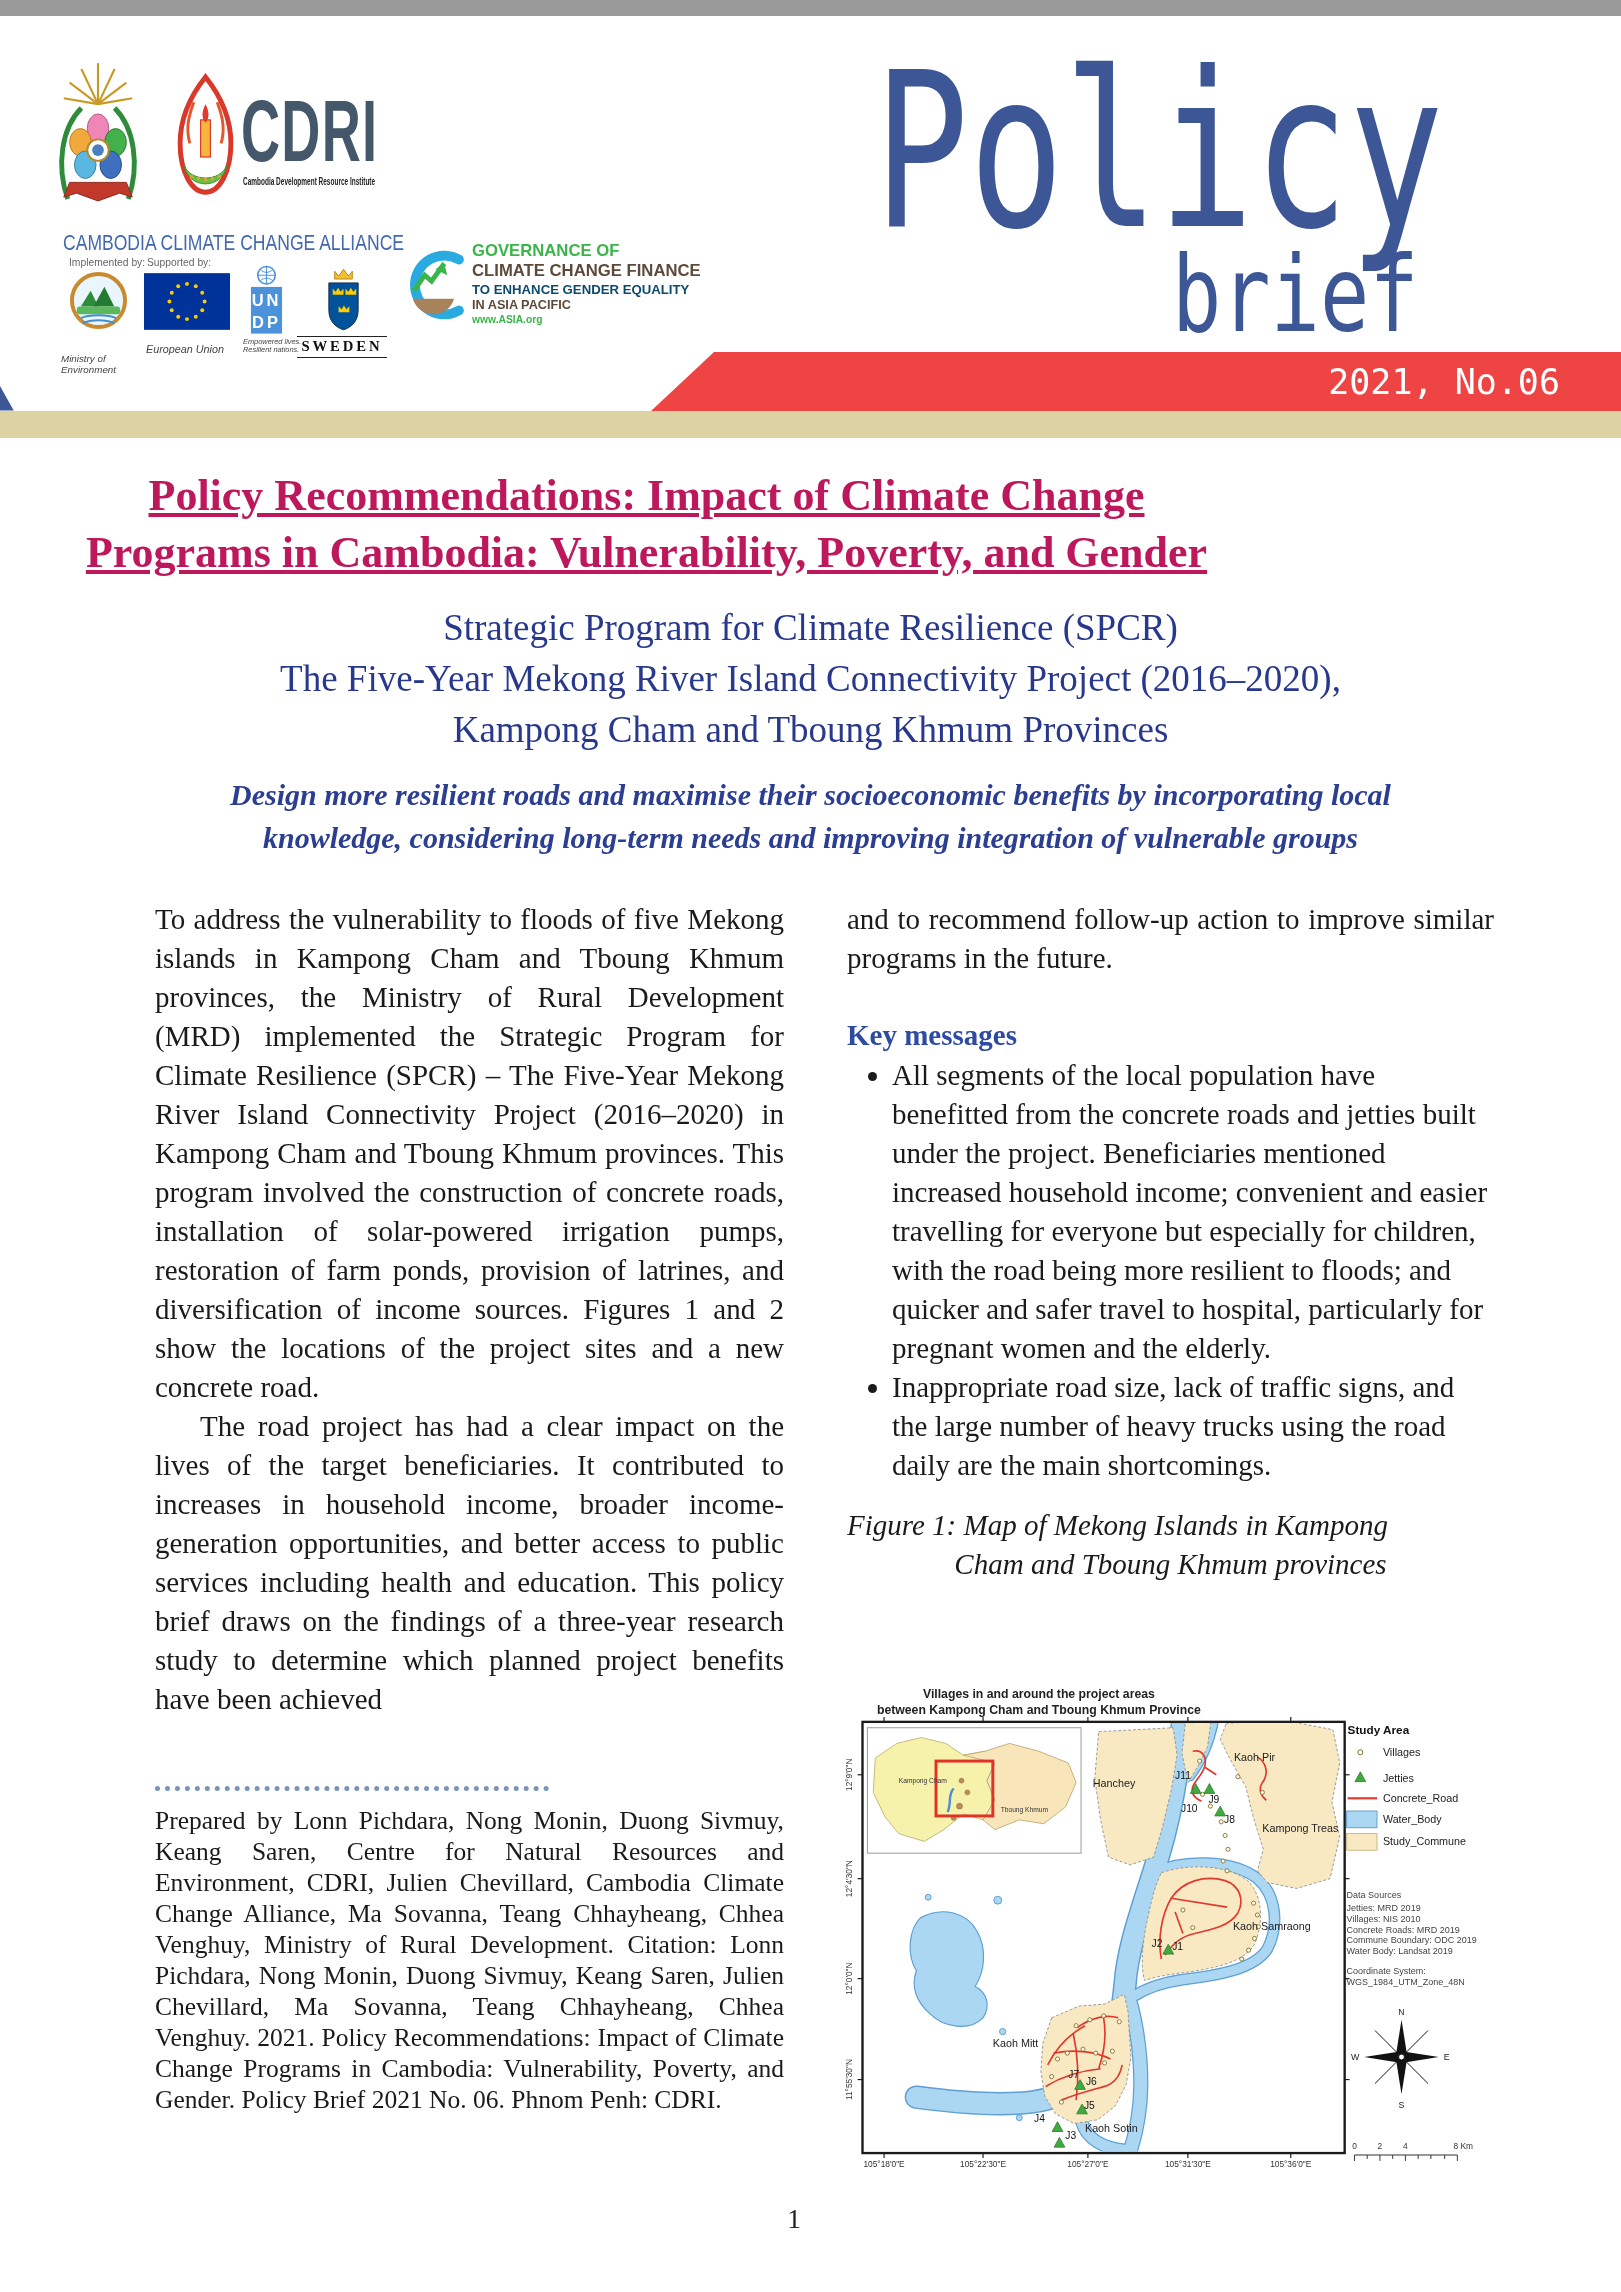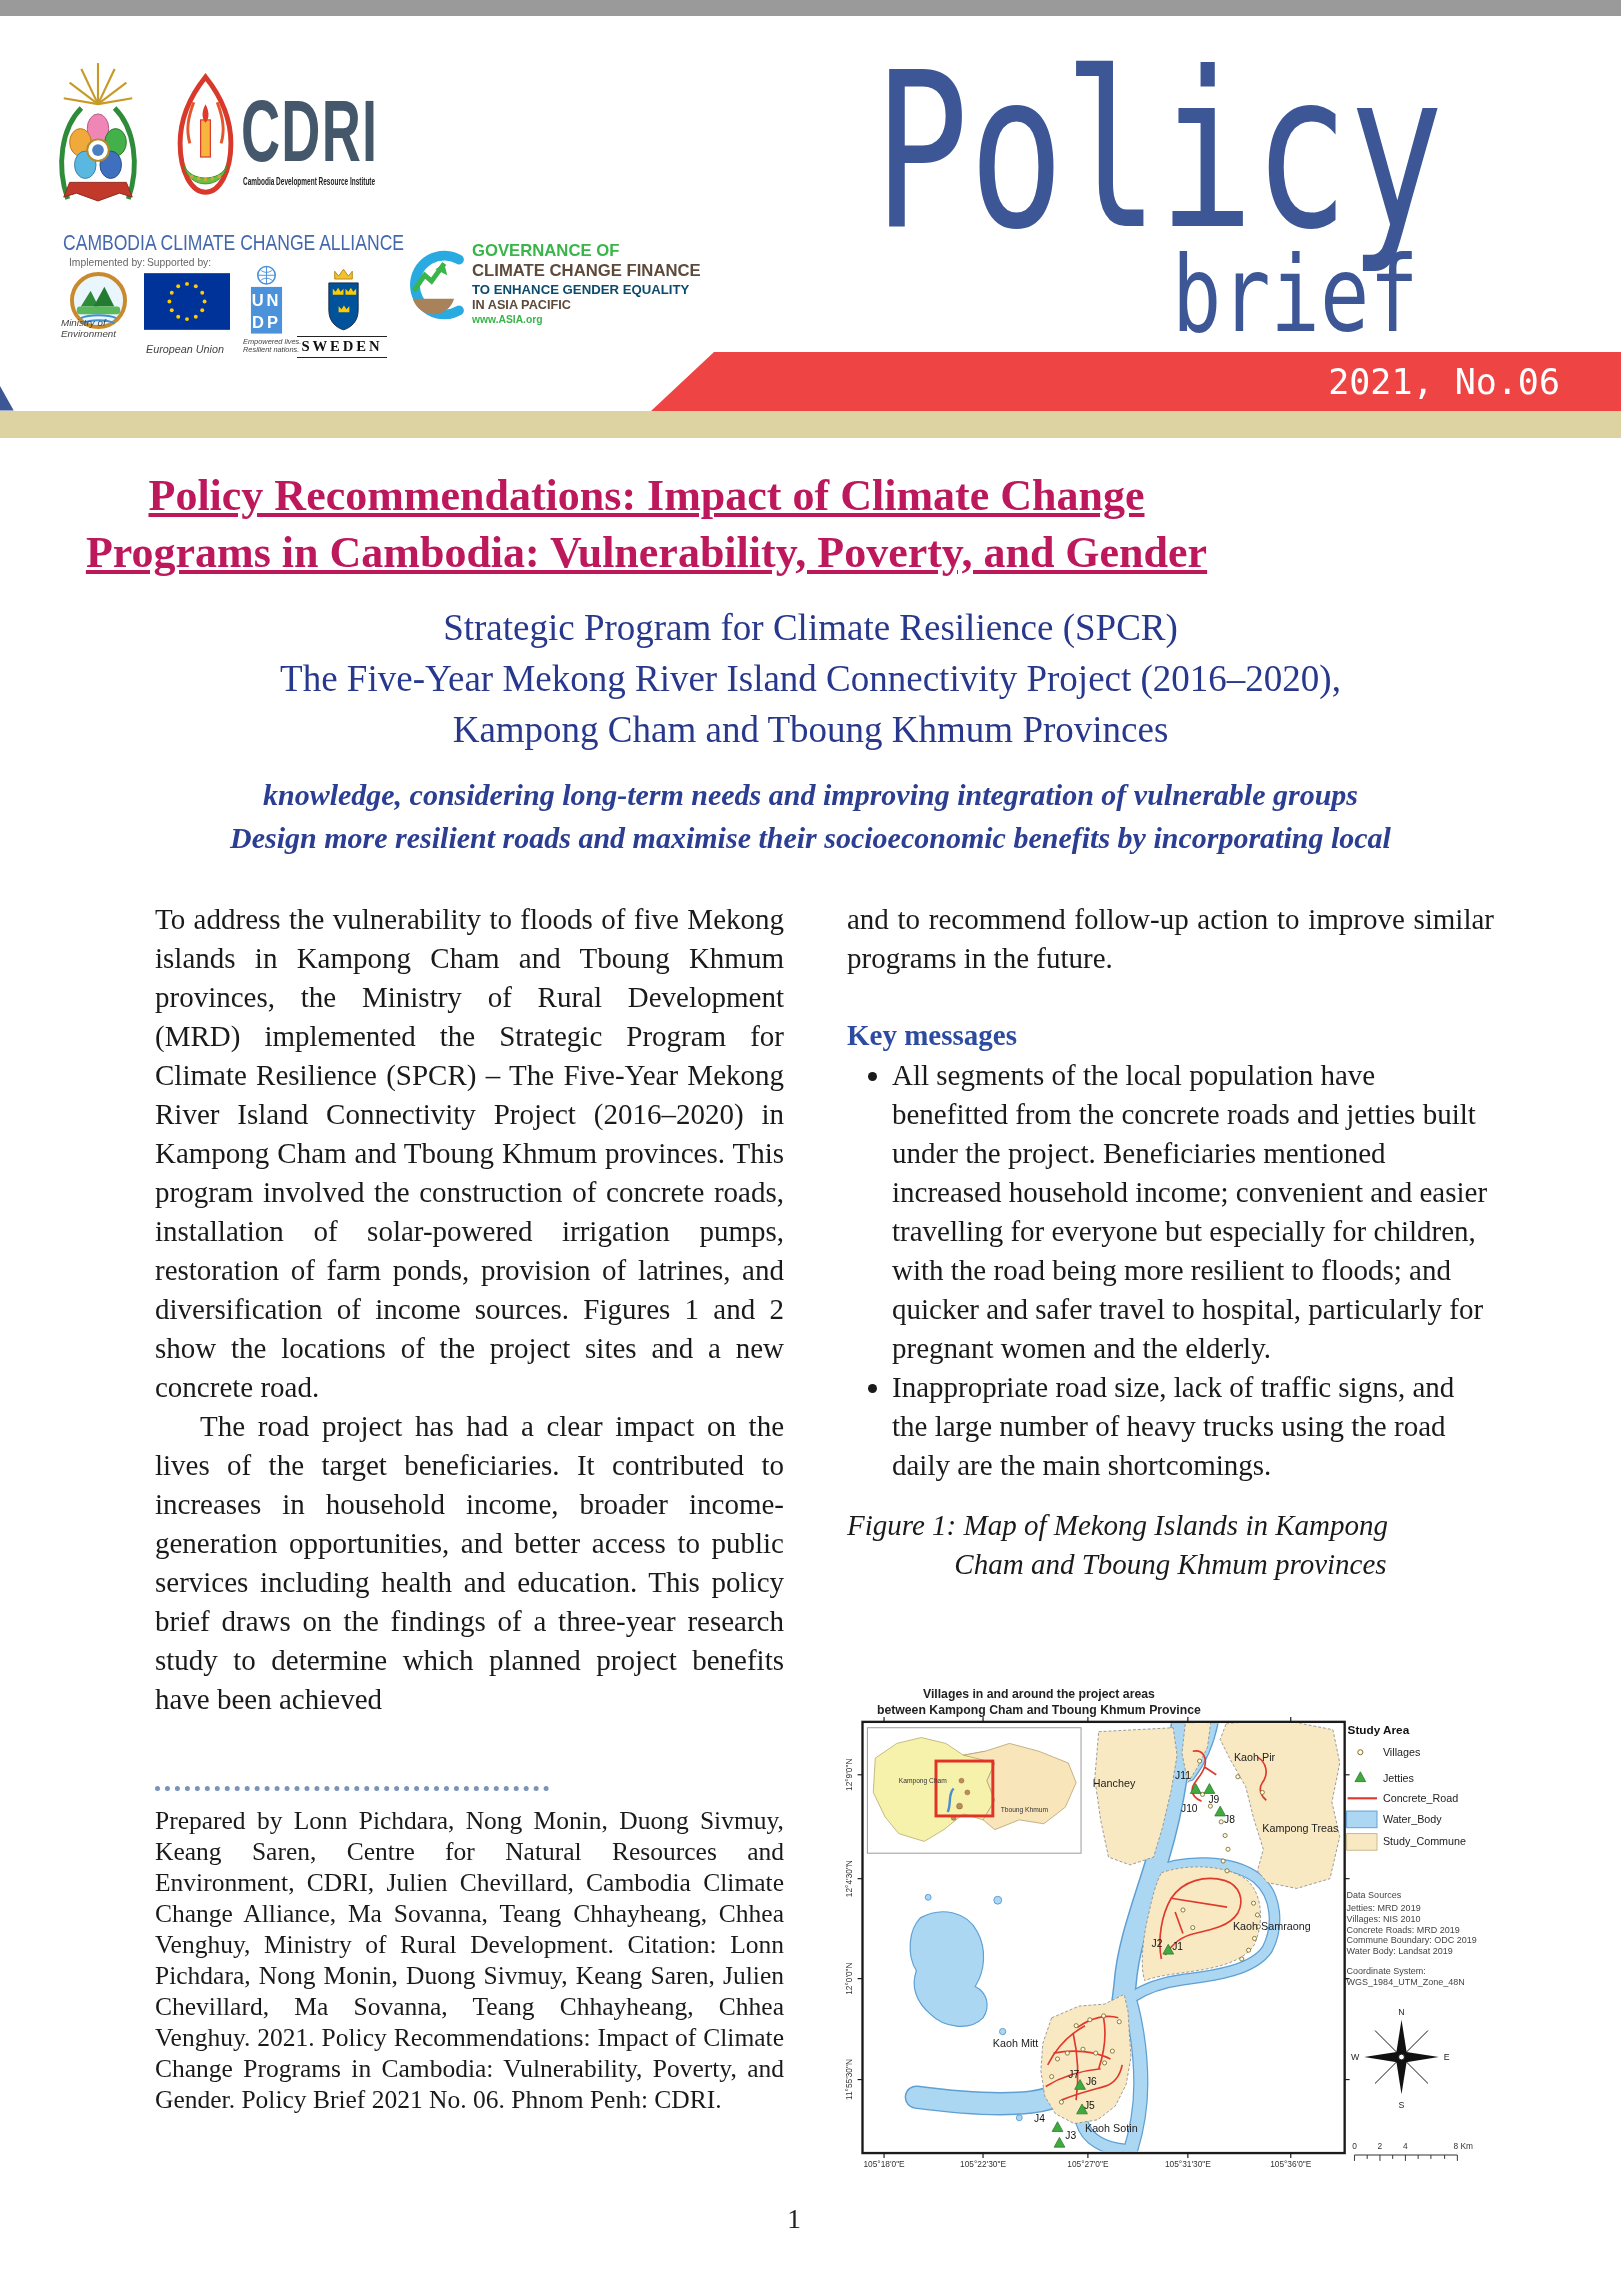--- a/index.html
+++ b/index.html
@@ -4,21 +4,21 @@
 <style>
   html,body{margin:0;padding:0;background:#9a9a9a;}
   .page{position:relative;width:1621px;height:2293px;background:#ffffff;margin:16px auto;
         font-family:"Liberation Serif",serif;color:#1a1a1a;overflow:hidden;padding-left:20px;}
   .abs{position:absolute;}
   
   .ccca-title{left:63px;top:214px;font-family:"Liberation Sans",sans-serif;font-size:22.5px;
               color:#4468ad;white-space:nowrap;transform:scaleX(0.78);transform-origin:left top;}
   .by-label{font-family:"Liberation Sans",sans-serif;font-size:10.3px;color:#666;}
   .logo-label{font-family:"Liberation Sans",sans-serif;color:#444;}
-  .moe-label{left:61px;top:302px;width:82px;font-size:9.8px;font-style:italic;line-height:10.8px;}
+  .moe-label{left:61px;top:338px;width:82px;font-size:9.8px;font-style:italic;line-height:10.8px;}
   .eu-label{left:140px;top:327px;width:90px;text-align:center;font-size:10.8px;font-style:italic;}
   .undp-label{left:243px;top:322px;width:59px;font-size:7.4px;font-style:italic;line-height:8.3px;}
   .sweden-wrap{left:297px;top:320px;width:90px;text-align:center;}
   .sweden-word{display:block;border-top:1.5px solid #222;border-bottom:1.5px solid #222;
                font-family:"Liberation Serif",serif;font-weight:bold;font-size:14.7px;
                letter-spacing:2.9px;padding:1px 0 2px 0;color:#111;}
   .cdri-acronym{left:241px;top:76px;font-family:"Liberation Sans",sans-serif;font-weight:bold;
                 font-size:88px;line-height:78px;color:#44576b;transform:scaleX(0.615);
                 transform-origin:left top;letter-spacing:2px;}
   .cdri-name{left:243px;top:159px;font-family:"Liberation Sans",sans-serif;font-weight:bold;
@@ -197,22 +197,22 @@
   <div class="abs main-title">
     <div>Policy Recommendations: Impact of Climate Change</div>
     <div>Programs in Cambodia: Vulnerability, Poverty, and Gender</div>
   </div>
   <div class="abs sub-title">
     <div>Strategic Program for Climate Resilience (SPCR)</div>
     <div>The Five-Year Mekong River Island Connectivity Project (2016–2020),</div>
     <div>Kampong Cham and Tboung Khmum Provinces</div>
   </div>
   <div class="abs standfirst">
+    <div>Design more resilient roads and maximise their socioeconomic benefits by incorporating local</div>
     <div>knowledge, considering long-term needs and improving integration of vulnerable groups</div>
-    <div>Design more resilient roads and maximise their socioeconomic benefits by incorporating local</div>
   </div>
 
   <div class="abs col-left">
     <p class="body-p">To address the vulnerability to floods of five Mekong islands in Kampong Cham and Tboung Khmum provinces, the Ministry of Rural Development (MRD) implemented the Strategic Program for Climate Resilience (SPCR) – The Five-Year Mekong River Island Connectivity Project (2016–2020) in Kampong Cham and Tboung Khmum provinces. This program involved the construction of concrete roads, installation of solar-powered irrigation pumps, restoration of farm ponds, provision of latrines, and diversification of income sources. Figures 1 and 2 show the locations of the project sites and a new concrete road.</p>
     <p class="body-p p-indent">The road project has had a clear impact on the lives of the target beneficiaries. It contributed to increases in household income, broader income-generation opportunities, and better access to public services including health and education. This policy brief draws on the findings of a three-year research study to determine which planned project benefits have been achieved</p>
     <div class="dotted-sep"></div>
     <p class="footnote">Prepared by Lonn Pichdara, Nong Monin, Duong Sivmuy, Keang Saren, Centre for Natural Resources and Environment, CDRI, Julien Chevillard, Cambodia Climate Change Alliance, Ma Sovanna, Teang Chhayheang, Chhea Venghuy, Ministry of Rural Development. Citation: Lonn Pichdara, Nong Monin, Duong Sivmuy, Keang Saren, Julien Chevillard, Ma Sovanna, Teang Chhayheang, Chhea Venghuy. 2021. Policy Recommendations: Impact of Climate Change Programs in Cambodia: Vulnerability, Poverty, and Gender. Policy Brief 2021 No. 06. Phnom Penh: CDRI.</p>
   </div>
 
   <div class="abs col-right">

